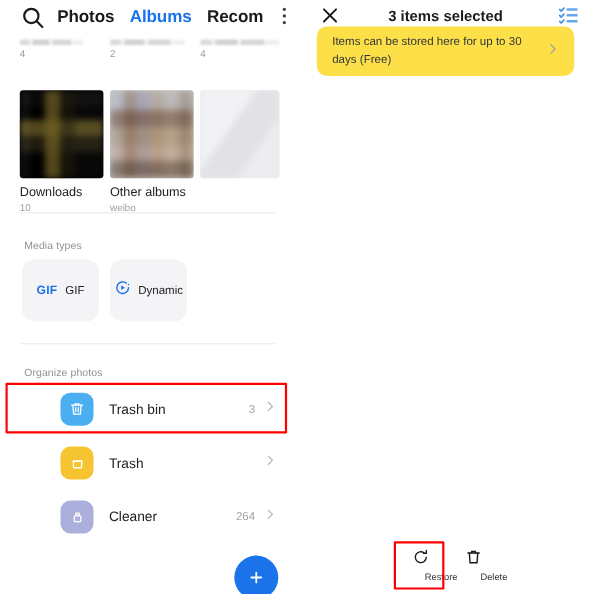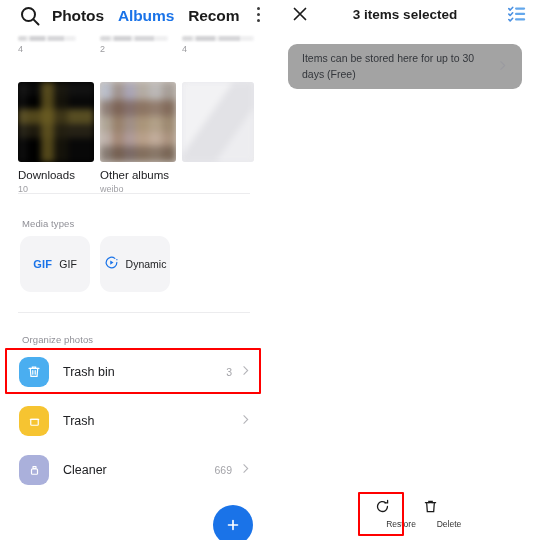--- a/index.html
+++ b/index.html
@@ -95,21 +95,21 @@
 
   .chip {
     position: absolute; width: 70px; height: 56px; border-radius: 11px; background: #f4f4f6;
     display: flex; flex-direction: row; align-items: center; justify-content: center; gap: 7px;
   }
   .chip-gif { font-size: 11px; font-weight: bold; color: #1a73e8; letter-spacing: .3px; }
   .chip-label { font-size: 10.5px; color: #202124; }
 
   .list-item {
     position: absolute; left: 0; width: 270px; height: 50px;
-    display: flex; align-items: center;
+    display: flex; align-items: center; padding-left: 36px;
   }
   .li-icon {
     width: 30px; height: 30px; border-radius: 9px; margin-left: 19px; flex: none;
     display: flex; align-items: center; justify-content: center;
   }
   .li-label { font-size: 12.5px; color: #202124; margin-left: 14px; flex: 1; }
   .li-count { font-size: 10.5px; color: #a4a4a9; margin-right: 7px; }
   .li-chev { margin-right: 18px; }
 
   .fab {
@@ -128,22 +128,22 @@
   }
   .close-x { position: absolute; left: 19px; top: 3px; width: 22px; height: 22px; }
   .sel-title {
     position: absolute; left: 0; top: 0; width: 270px; height: 28px;
     display: flex; align-items: center; justify-content: center;
     font-size: 13.5px; font-weight: bold; color: #1b1b1b;
   }
   .select-all { position: absolute; right: 13px; top: 4px; width: 20px; height: 20px; }
 
   .info-banner {
-    position: absolute; left: 18px; top: 44px; width: 234px; height: 45px;
-    background: #a3a3a3; border-radius: 9px;
+    position: absolute; left: 18px; top: 24px; width: 234px; height: 45px;
+    background: #fde047; border-radius: 9px;
     display: flex; align-items: center;
   }
   .info-text { font-size: 10.5px; color: #33363b; line-height: 1.45; margin-left: 14px; width: 180px; }
   .info-chev { position: absolute; right: 13px; }
 
   .thumbs { position: absolute; left: 277px; top: 100px; }
 
   .bottom-bar { position: absolute; left: 0; bottom: 0; width: 270px; height: 52px; }
   .bb-action {
     position: absolute; width: 48px;
@@ -261,21 +261,21 @@
     </div>
 
     <div class="list-item" style="top:445px;">
       <span class="li-icon" style="background:#aab0db;">
         <svg viewBox="0 0 24 24" width="15" height="15" fill="none" stroke="#fff" stroke-width="1.9" stroke-linecap="round" stroke-linejoin="round">
           <path d="M9.6 5.6h4.8v3.1H9.6z"></path>
           <rect x="7.2" y="9.6" width="9.6" height="8.4" rx="1.4"></rect>
         </svg>
       </span>
       <span class="li-label">Cleaner</span>
-      <span class="li-count">669</span>
+      <span class="li-count">264</span>
       <span class="li-chev">
         <svg viewBox="0 0 24 24" width="13" height="13" fill="none" stroke="#b4b4b9" stroke-width="2" stroke-linecap="round">
             <path d="M9 5l7 7-7 7"></path>
           </svg>
       </span>
     </div>
 
     <button class="fab">
       <svg viewBox="0 0 24 24" width="18" height="18" fill="none" stroke="#fff" stroke-width="2.2" stroke-linecap="round">
         <path d="M12 6v12M6 12h12"></path>

